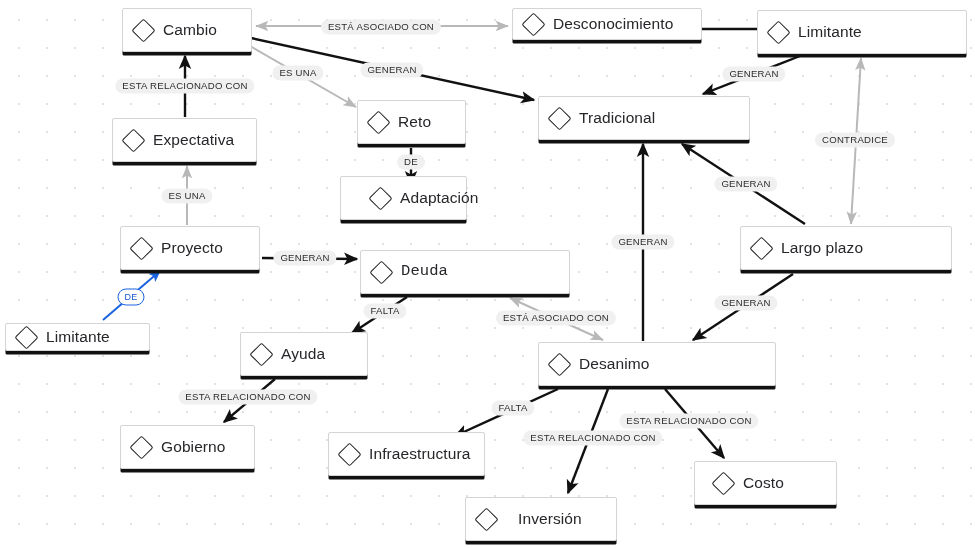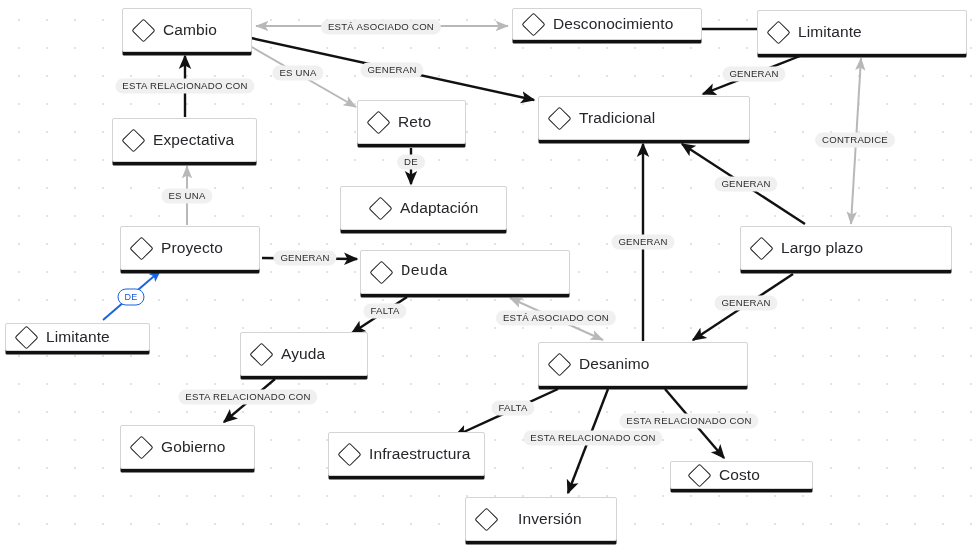--- a/index.html
+++ b/index.html
@@ -139,21 +139,21 @@
         <span class="node-label">Expectativa</span>
       </div>
       <div class="node" style="left: 357px; top: 100px; width: 109px; height: 44px;">
         <span class="diamond"></span>
         <span class="node-label">Reto</span>
       </div>
       <div class="node" style="left: 538px; top: 96px; width: 212px; height: 44px;">
         <span class="diamond"></span>
         <span class="node-label">Tradicional</span>
       </div>
-      <div class="node" style="left: 340px; top: 186px; width: 167px; height: 44px; padding-left: 31px;">
+      <div class="node" style="left: 340px; top: 176px; width: 127px; height: 44px; padding-left: 31px;">
         <span class="diamond"></span>
         <span class="node-label">Adaptación</span>
       </div>
       <div class="node" style="left: 740px; top: 226px; width: 212px; height: 44px;">
         <span class="diamond"></span>
         <span class="node-label">Largo plazo</span>
       </div>
       <div class="node" style="left: 120px; top: 226px; width: 140px; height: 44px;">
         <span class="diamond"></span>
         <span class="node-label">Proyecto</span>
@@ -163,33 +163,33 @@
         <span class="node-label">Deuda</span>
       </div>
       <div class="node" style="left: 5px; top: 323px; width: 145px; height: 28px;">
         <span class="diamond"></span>
         <span class="node-label">Limitante</span>
       </div>
       <div class="node" style="left: 240px; top: 332px; width: 128px; height: 44px; align-items: center;">
         <span class="diamond"></span>
         <span class="node-label">Ayuda</span>
       </div>
-      <div class="node" style="left: 538px; top: 342px; width: 210px; height: 44px;">
+      <div class="node" style="left: 538px; top: 342px; width: 238px; height: 44px;">
         <span class="diamond"></span>
         <span class="node-label">Desanimo</span>
       </div>
       <div class="node" style="left: 120px; top: 425px; width: 135px; height: 44px;">
         <span class="diamond"></span>
         <span class="node-label">Gobierno</span>
       </div>
       <div class="node" style="left: 298px; top: 432px; width: 157px; height: 44px; margin-left: 30px;">
         <span class="diamond"></span>
         <span class="node-label">Infraestructura</span>
       </div>
-      <div class="node" style="left: 670px; top: 461px; width: 143px; height: 28px; padding-left: 20px;">
+      <div class="node" style="left: 694px; top: 461px; width: 143px; height: 44px; padding-left: 20px;">
         <span class="diamond"></span>
         <span class="node-label">Costo</span>
       </div>
       <div class="node" style="left: 465px; top: 497px; width: 152px; height: 44px; gap: 12px;">
         <span class="diamond"></span>
         <span class="node-label">Inversión</span>
       </div>
     </div>
   <div id="labels-layer">
       <div class="edge-label" style="left: 381px; top: 27px;">ESTÁ ASOCIADO CON</div>

